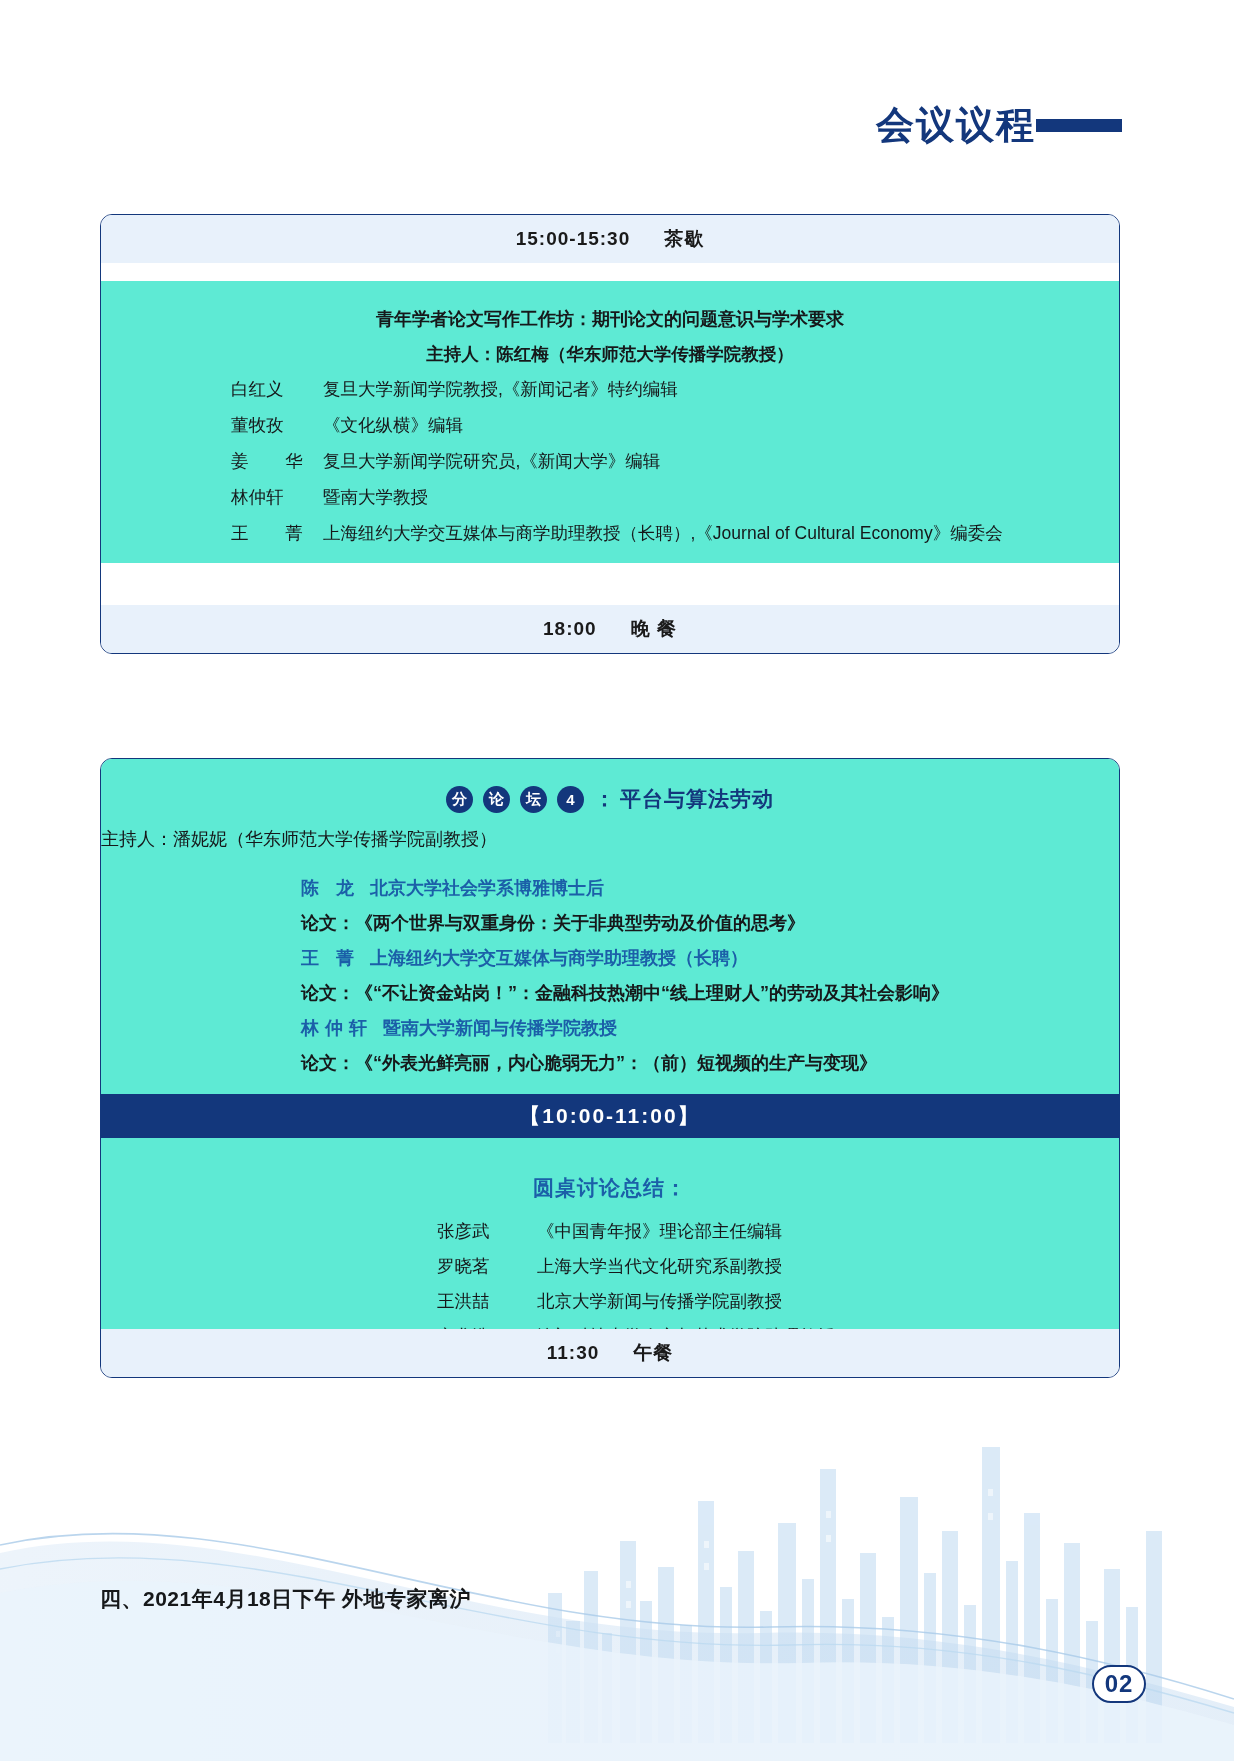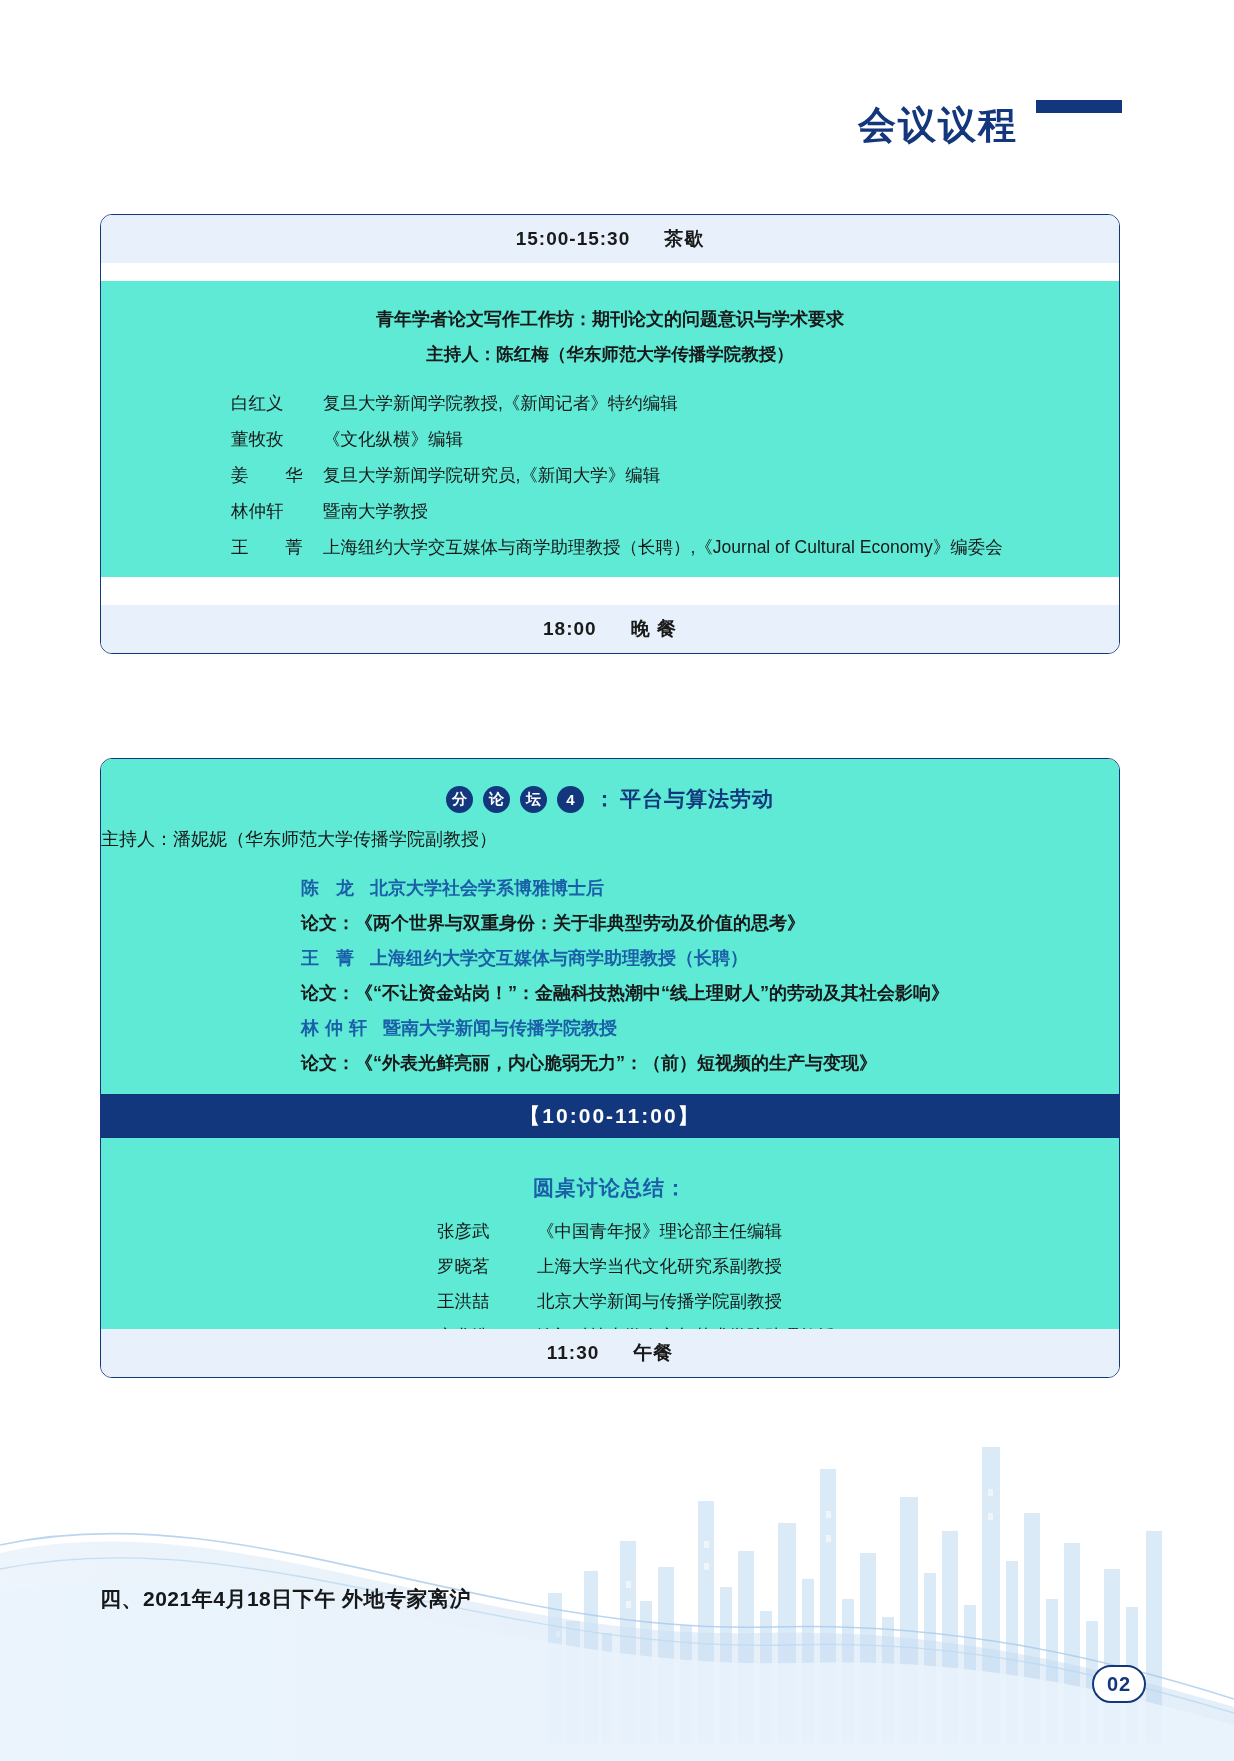--- a/index.html
+++ b/index.html
@@ -13,21 +13,21 @@
     overflow: hidden;
   }
 
   
   .bg-deco { position:absolute; left:0; bottom:0; width:1234px; height:560px; overflow:hidden; pointer-events:none; }
   .bg-deco svg { display:block; }
 
   
   .page-header {
     position:absolute; top:100px; right:112px;
-    display:flex; gap:18px;
+    display:flex; align-items:center; 
   }
   .header-title {
     font-size:38px; font-weight:bold; color:#13377c;
     letter-spacing:2px;
     font-family:"DejaVu Sans","Liberation Sans",sans-serif;
   }
   .header-bar { width:86px; height:13px; background:#13377c; }
 
   
   .card {
@@ -59,21 +59,21 @@
   .white-strip { background:#fff; height:18px; }
 
   .body-block { padding:20px 0 12px 0; background:#5eead4; }
 
   .center-line {
     text-align:center; font-size:18px; font-weight:bold; color:#16181a;
     line-height:2.0;
   }
   .center-line.sub { font-size:17.5px; }
 
-  .people-list { margin-top:14px; padding-left:130px; }
+  .people-list { padding-left:130px; }
   .person-row {
     display:flex; align-items:baseline;
     font-size:17.5px; line-height:2.05; color:#16181a;
   }
   .person-name { width:92px; flex:0 0 92px; letter-spacing:0px; }
   .person-name.sp { letter-spacing:16px; }
   .person-desc { flex:1; }
 
   
   .section-heading {
@@ -119,21 +119,21 @@
   }
   .rt-list { margin-top:12px; padding-left:336px; }
   .rt-row { display:flex; font-size:17.5px; line-height:2.0; color:#16181a; }
   .rt-name { width:100px; flex:0 0 100px; }
 
   
   .page-num {
     position:absolute; right:88px; bottom:58px;
     width:54px; height:38px; border:2px solid #13377c; border-radius:19px;
     display:flex; align-items:center; justify-content:center;
-    color:#13377c; font-weight:bold; font-size:20px; letter-spacing:1px;
+    color:#13377c; font-weight:bold; font-size:24px; letter-spacing:1px;
     background:#ffffff;
   }
 </style>
 </head>
 <body>
 
 <div class="bg-deco">
   <svg width="1234" height="560" viewBox="0 0 1234 560" xmlns="http://www.w3.org/2000/svg">
     <defs>
       <linearGradient id="wave1" x1="0" y1="0" x2="1" y2="0">

